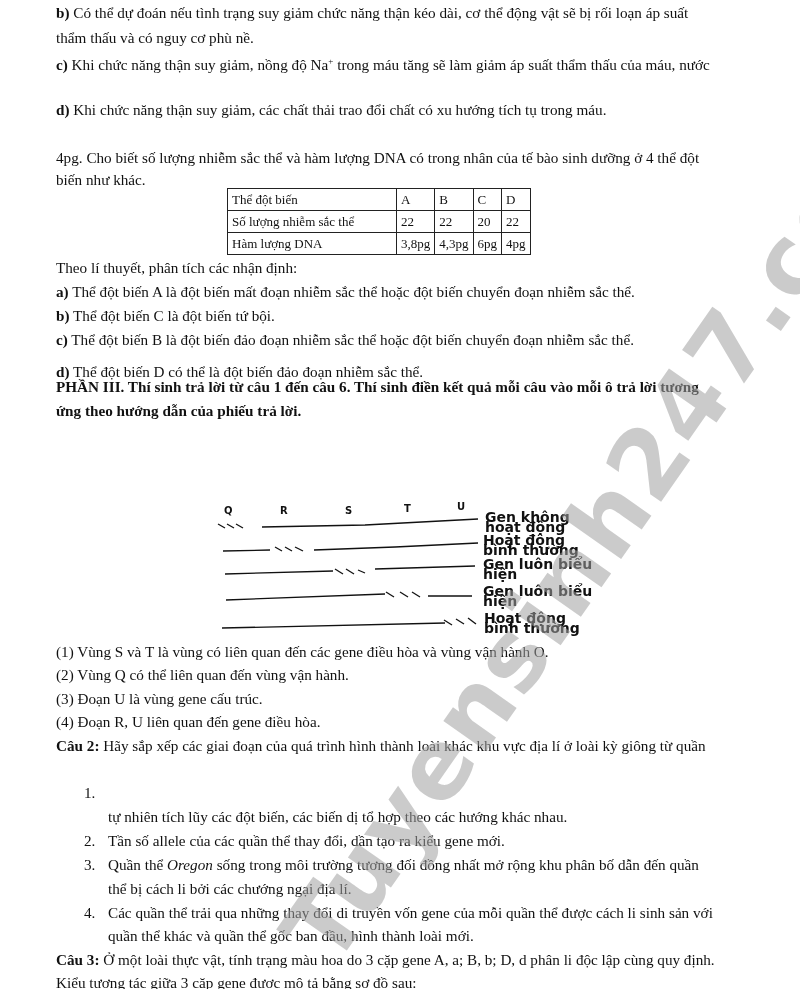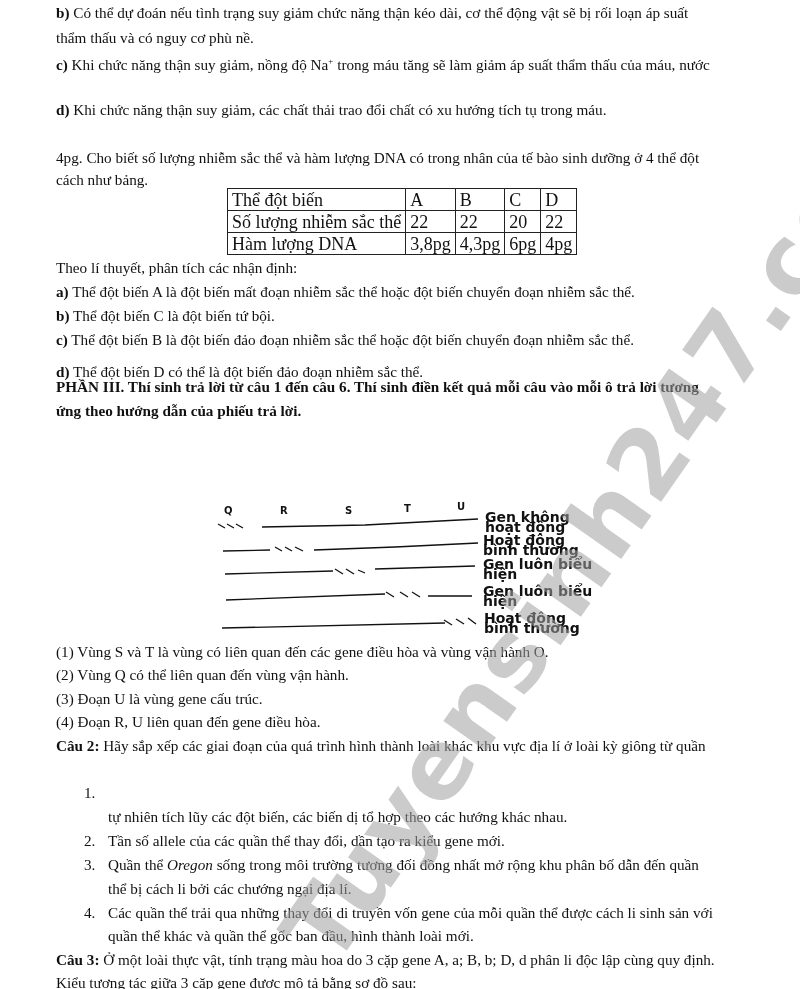--- a/index.html
+++ b/index.html
@@ -9,21 +9,21 @@
     color: #111; font-size: 15.2px;
   }
   .page { position: absolute; left: 0; top: 0; width: 800px; height: 989px; }
   .line { position: absolute; left: 56px; white-space: nowrap; line-height: 19px; }
   .ind1 { left: 108px; }
   b { font-weight: bold; }
   i { font-style: italic; }
   .sup { font-size: 9px; vertical-align: super; }
   table.dtable {
     position: absolute; left: 227px; top: 188px;
-    border-collapse: collapse; font-size: 18px;
+    border-collapse: collapse; font-size: 13px;
   }
   table.dtable td {
     border: 1px solid #222; padding: 0 4px; height: 21px; line-height: 20px; white-space: nowrap;
   }
   .diagram { position: absolute; left: 215px; top: 500px; width: 380px; height: 140px; }
   .diagram svg { position: absolute; left: 0; top: 0; }
   .dlabel {
     position: absolute; font-family: "DejaVu Sans", sans-serif; font-weight: bold;
     font-size: 14px; line-height: 10px; color: #111;
   }
@@ -38,21 +38,21 @@
 <body>
 
 <div class="page">
 
   <div class="line" style="top:3px"><b>b)</b><span> Có thể dự đoán nếu tình trạng suy giảm chức năng thận kéo dài, cơ thể động vật sẽ bị rối loạn áp suất</span></div>
   <div class="line" style="top:28px"><span>thẩm thấu và có nguy cơ phù nề.</span></div>
   <div class="line" style="top:52px"><b>c)</b><span> Khi chức năng thận suy giảm, nồng độ Na</span><span class="sup">+</span><span> trong máu tăng sẽ làm giảm áp suất thẩm thấu của máu, nước</span></div>
   <div class="line" style="top:100px"><b>d)</b><span> Khi chức năng thận suy giảm, các chất thải trao đổi chất có xu hướng tích tụ trong máu.</span></div>
 
   <div class="line" style="top:148px"><span>4pg. Cho biết số lượng nhiễm sắc thể và hàm lượng DNA có trong nhân của tế bào sinh dưỡng ở 4 thể đột</span></div>
-  <div class="line" style="top:170px"><span>cách như bảng.</span></div>
+  <div class="line" style="top:170px"><span>biến như khác.</span></div>
 
   <table class="dtable">
     <tbody>
         <tr>
       <td style="width:160px">Thể đột biến</td>
       <td style="width:26px">A</td>
       <td style="width:26px">B</td>
       <td style="width:14px">C</td>
       <td style="width:16px">D</td>
     </tr>

